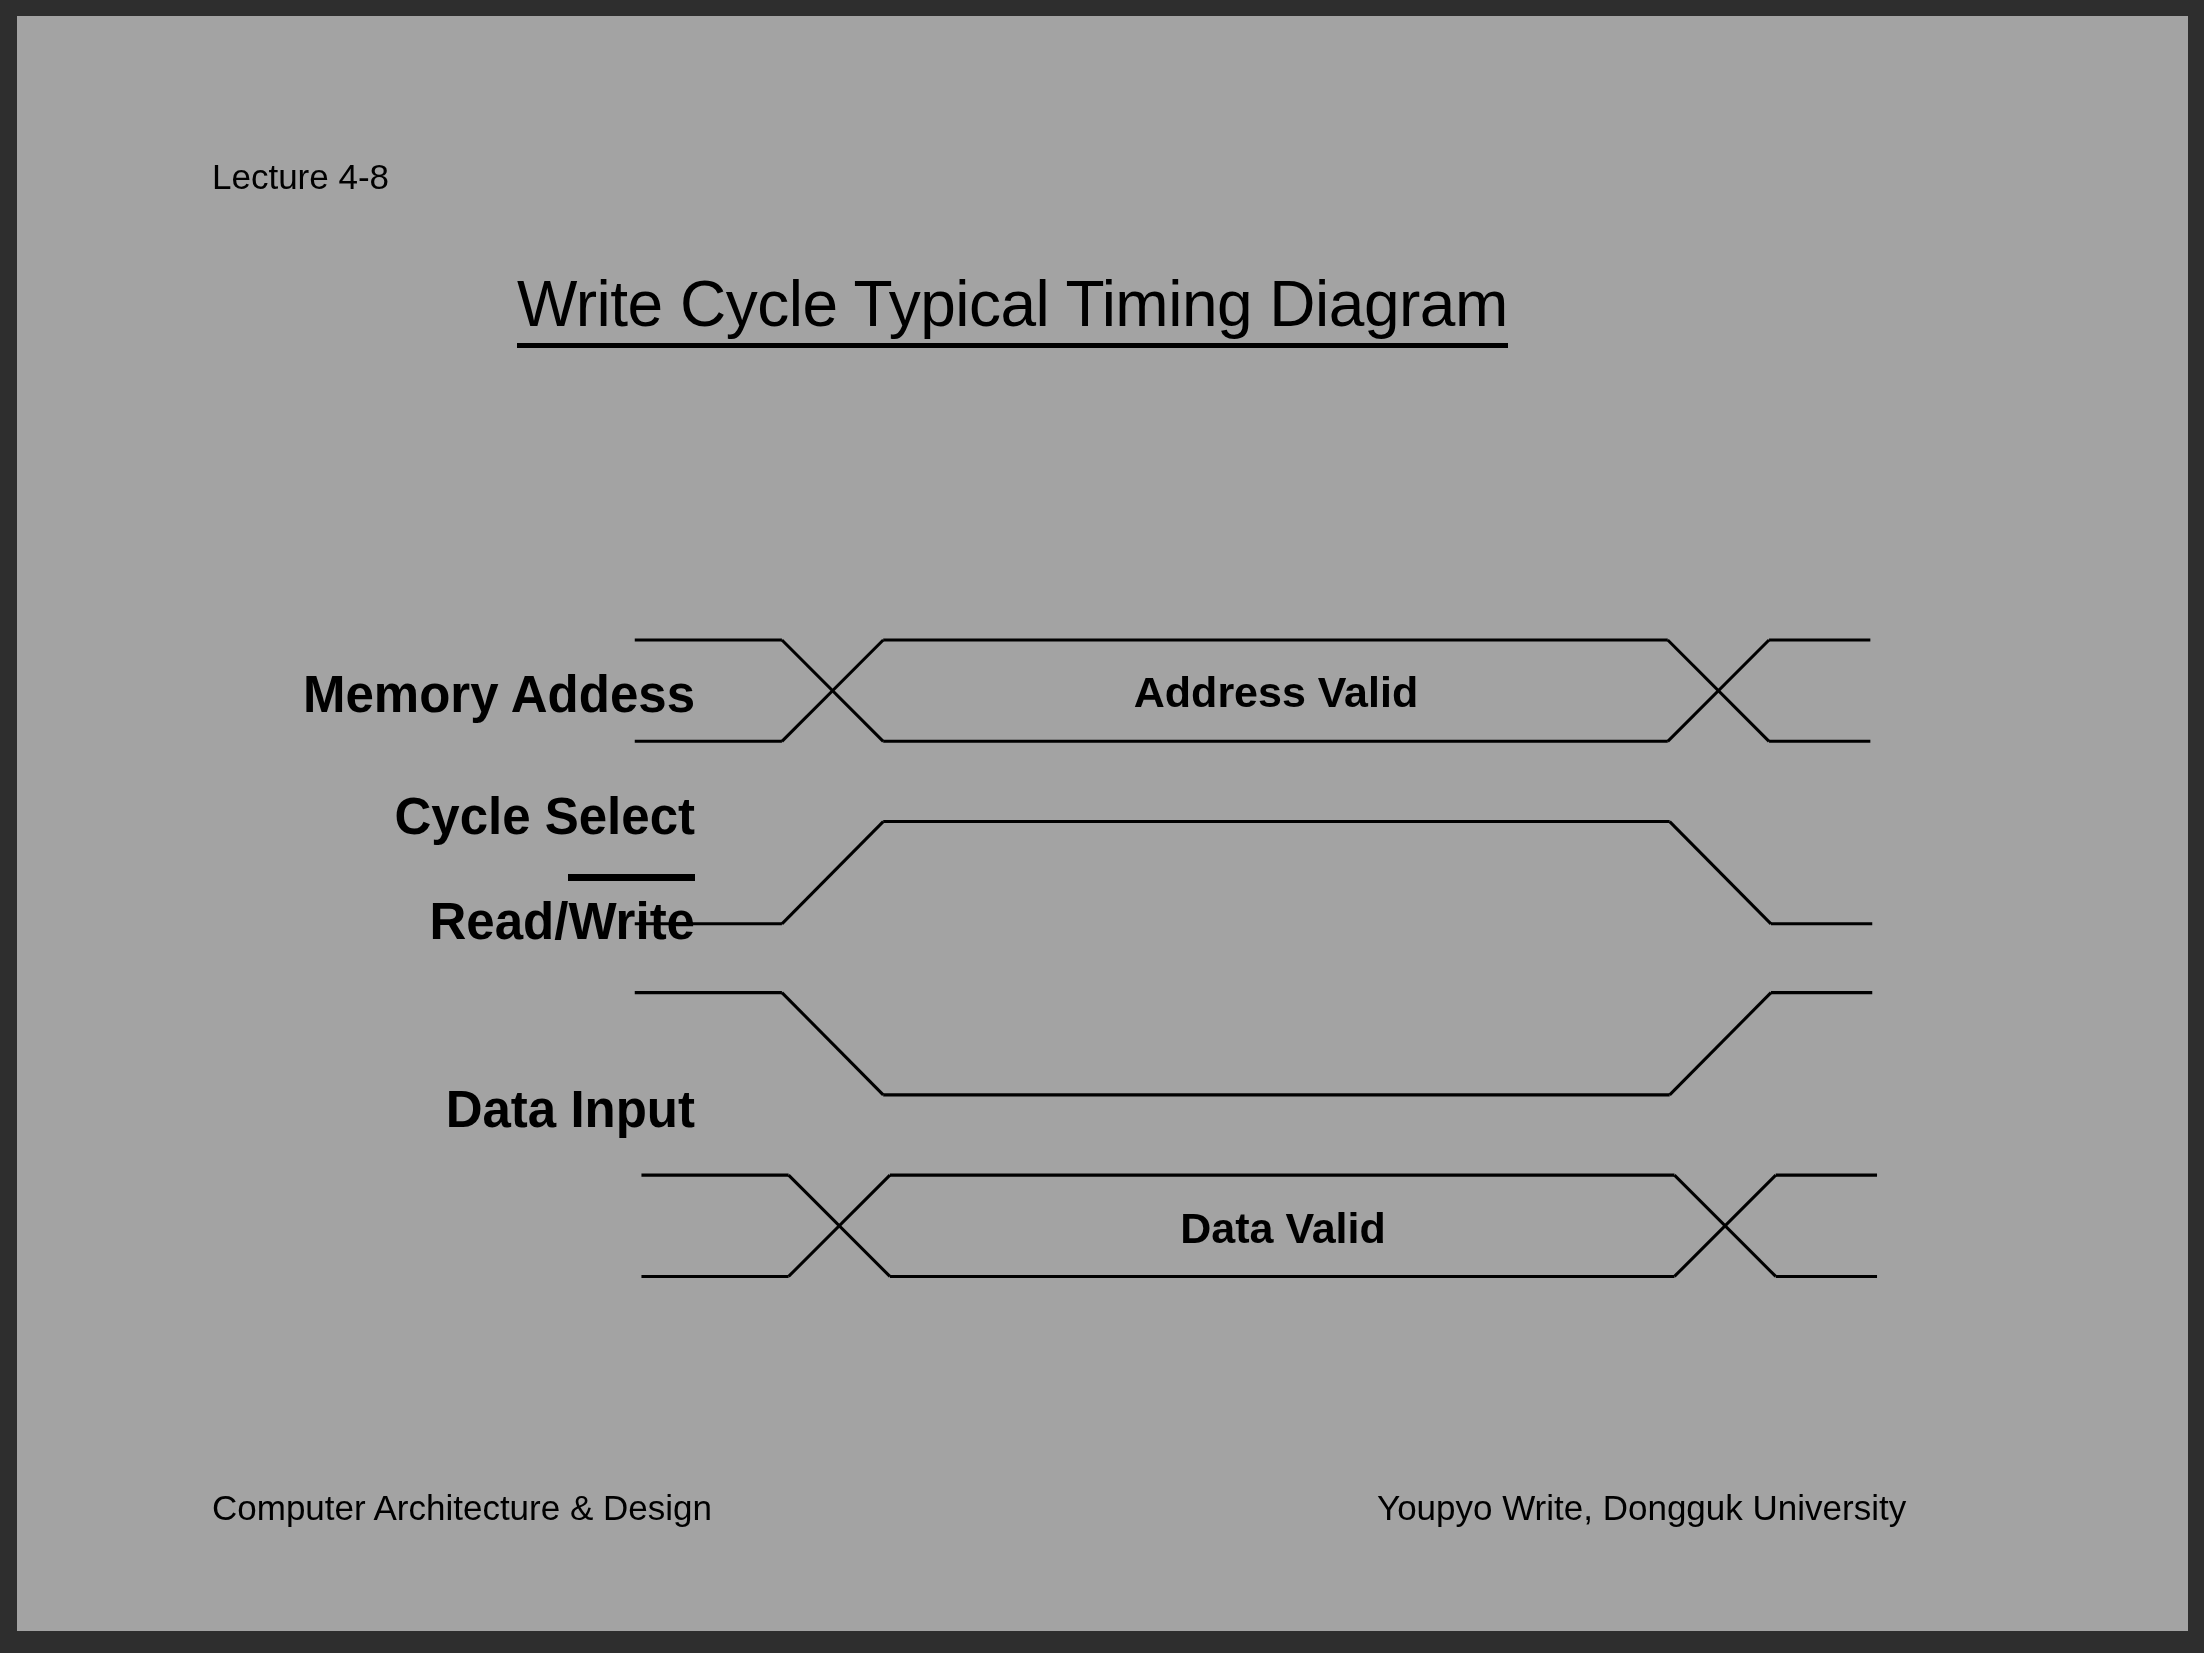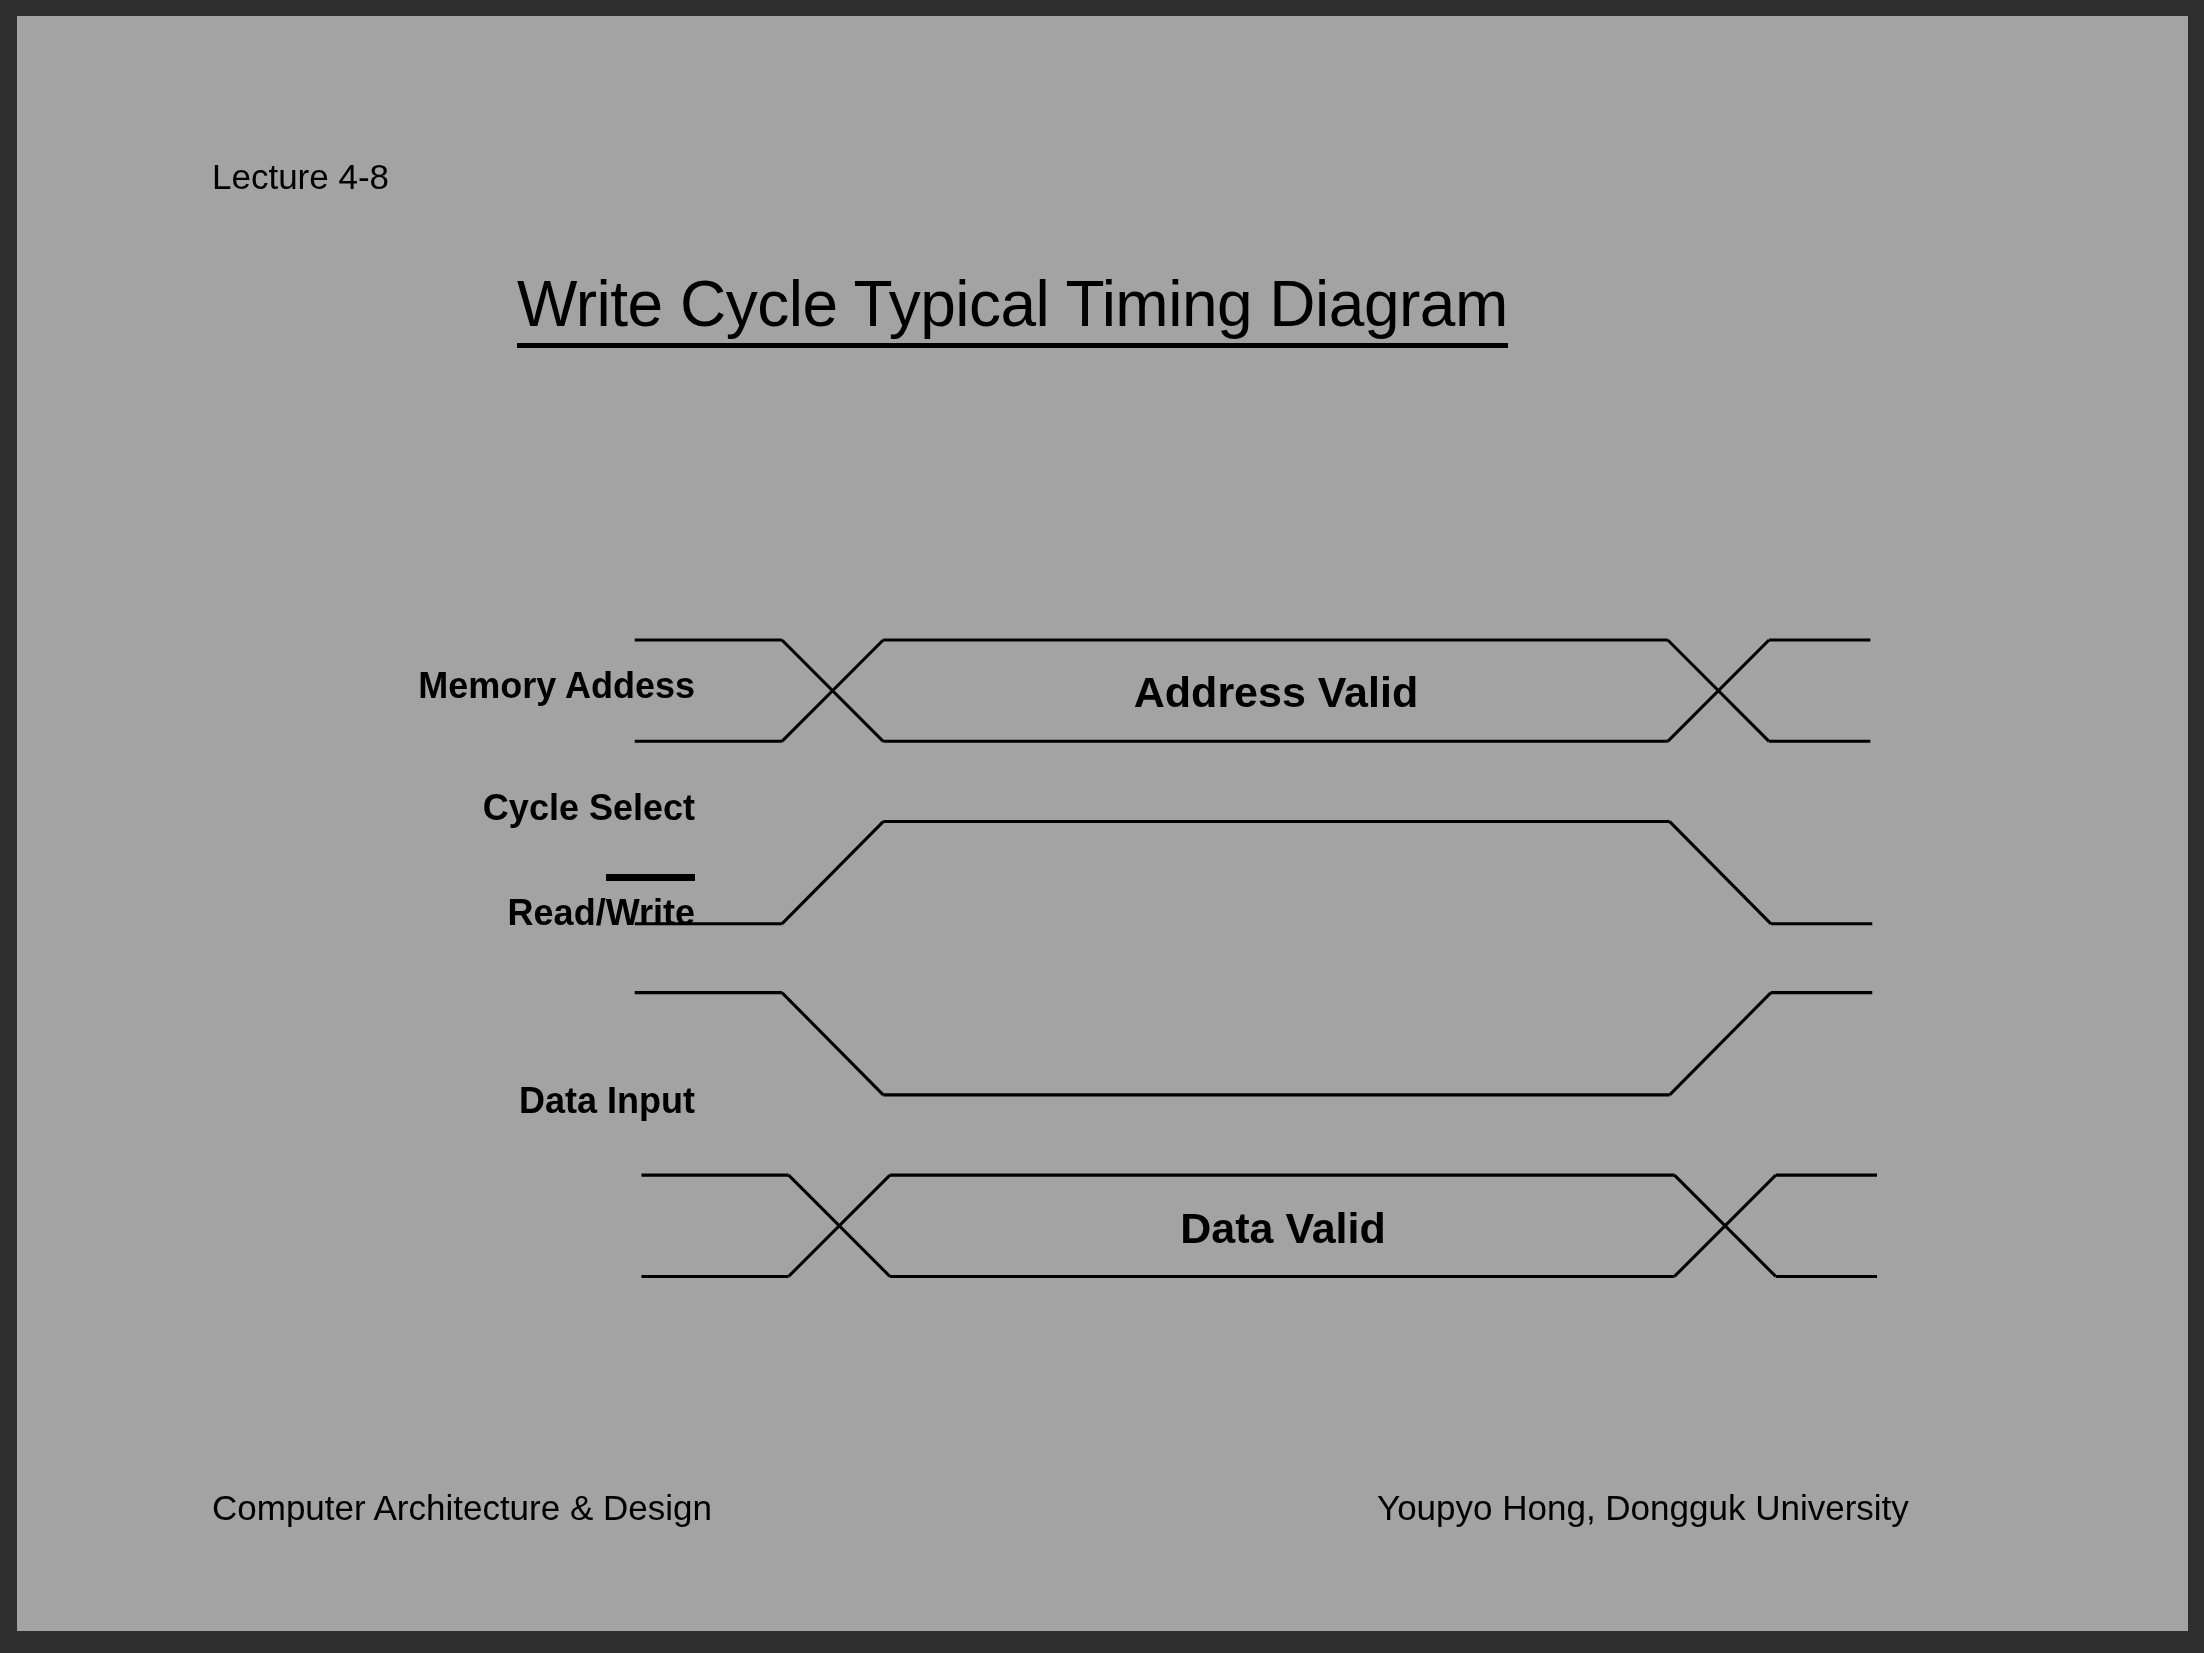--- a/index.html
+++ b/index.html
@@ -67,21 +67,21 @@
     left: 0;
     top: 0;
     width: 2172px;
     height: 1614px;
     pointer-events: none;
   }
   #timing-diagram svg { display: block; }
 
   .sig-label {
     position: absolute;
-    font-size: 36px;
+    font-size: 51px;
     font-weight: bold;
     color: #000;
     white-space: nowrap;
     text-align: right;
   }
   .sig-label .bar-wrap {
     position: relative;
     display: inline-block;
   }
   .sig-label .overbar {
@@ -188,17 +188,17 @@
     </div>
 
     <div class="sig-label" style="left: 38px; top: 1064px; width: 640px;">Data Input</div>
 
     <div class="bus-text" style="left: 866px; top: 652px; width: 786px;">Address Valid</div>
 
     <div class="bus-text" style="left: 873px; top: 1188px; width: 786px;">Data Valid</div>
 
     <div class="footer-text" id="footer-left">Computer Architecture &amp; Design</div>
 
-    <div class="footer-text" id="footer-right">Youpyo Hong, Dongguk University</div>
+    <div class="footer-text" id="footer-right">Youpyo Write, Dongguk University</div>
 
   </div>
 </div>
 
 
 </body></html>

